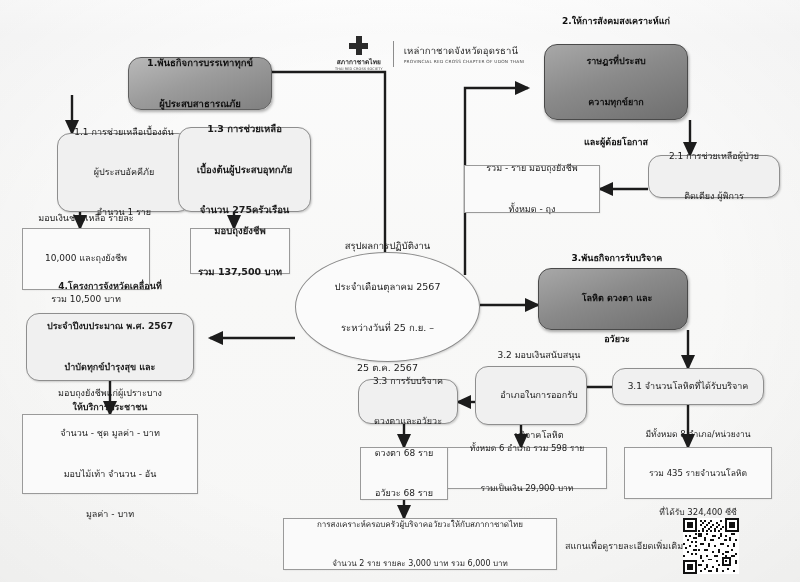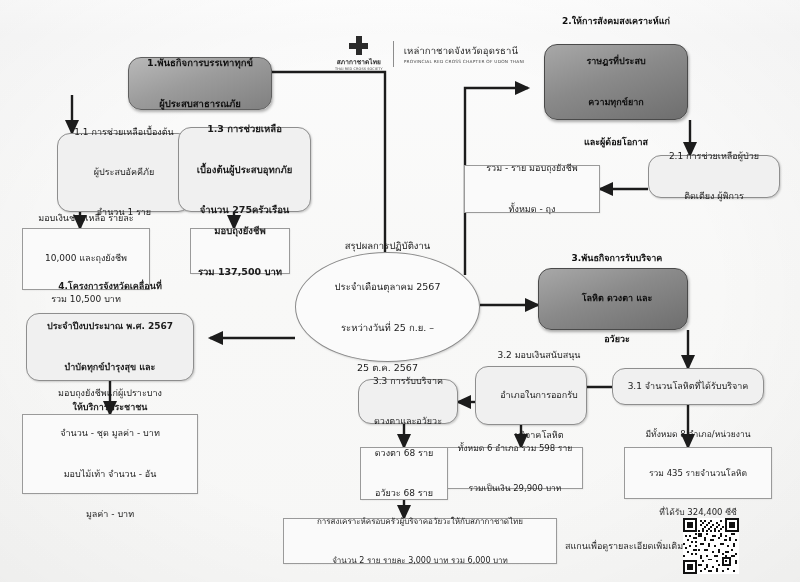--- a/index.html
+++ b/index.html
@@ -280,31 +280,31 @@
     <span class="ln">3.3 การรับบริจาค</span>
     <span class="ln">ดวงตาและอวัยวะ</span>
   </div>
 
   <div class="node sbox" style="left:624px; top:447px; width:148px; height:52px; font-size:8.5px;">
     <span class="ln">มีทั้งหมด 8 อำเภอ/หน่วยงาน</span>
     <span class="ln">รวม 435 รายจำนวนโลหิต</span>
     <span class="ln">ที่ได้รับ 324,400 ซีซี</span>
   </div>
 
-  <div class="node sbox" style="left:447px; top:447px; width:136px; height:42px; font-size:8.5px;">
+  <div class="node sbox" style="left:447px; top:447px; width:160px; height:42px; font-size:8.5px;">
     <span class="ln">ทั้งหมด 6 อำเภอ รวม 598 ราย</span>
     <span class="ln">รวมเป็นเงิน 29,900 บาท</span>
   </div>
 
   <div class="node sbox" style="left:360px; top:447px; width:88px; height:53px; font-size:9px;">
     <span class="ln">ดวงตา 68 ราย</span>
     <span class="ln">อวัยวะ 68 ราย</span>
   </div>
 
-  <div class="node sbox" style="left:283px; top:518px; width:274px; height:46px; font-size:8px;justify-content:center;">
+  <div class="node sbox" style="left:283px; top:518px; width:274px; height:52px; font-size:8px;justify-content:center;">
     <span class="ln">การสงเคราะห์ครอบครัวผู้บริจาคอวัยวะให้กับสภากาชาดไทย</span>
     <span class="ln">จำนวน 2 ราย รายละ 3,000 บาท รวม 6,000 บาท</span>
   </div>
 
   <div id="qr-area" style="left:565px; top:518px;">
     <span id="qr-caption">สแกนเพื่อดูรายละเอียดเพิ่มเติม</span>
     <div id="qr-code">
       <svg width="56" height="56" viewBox="0 0 29 29" shape-rendering="crispEdges" aria-hidden="true">
         <rect width="29" height="29" fill="#ffffff"></rect>
         <g fill="#111111">

